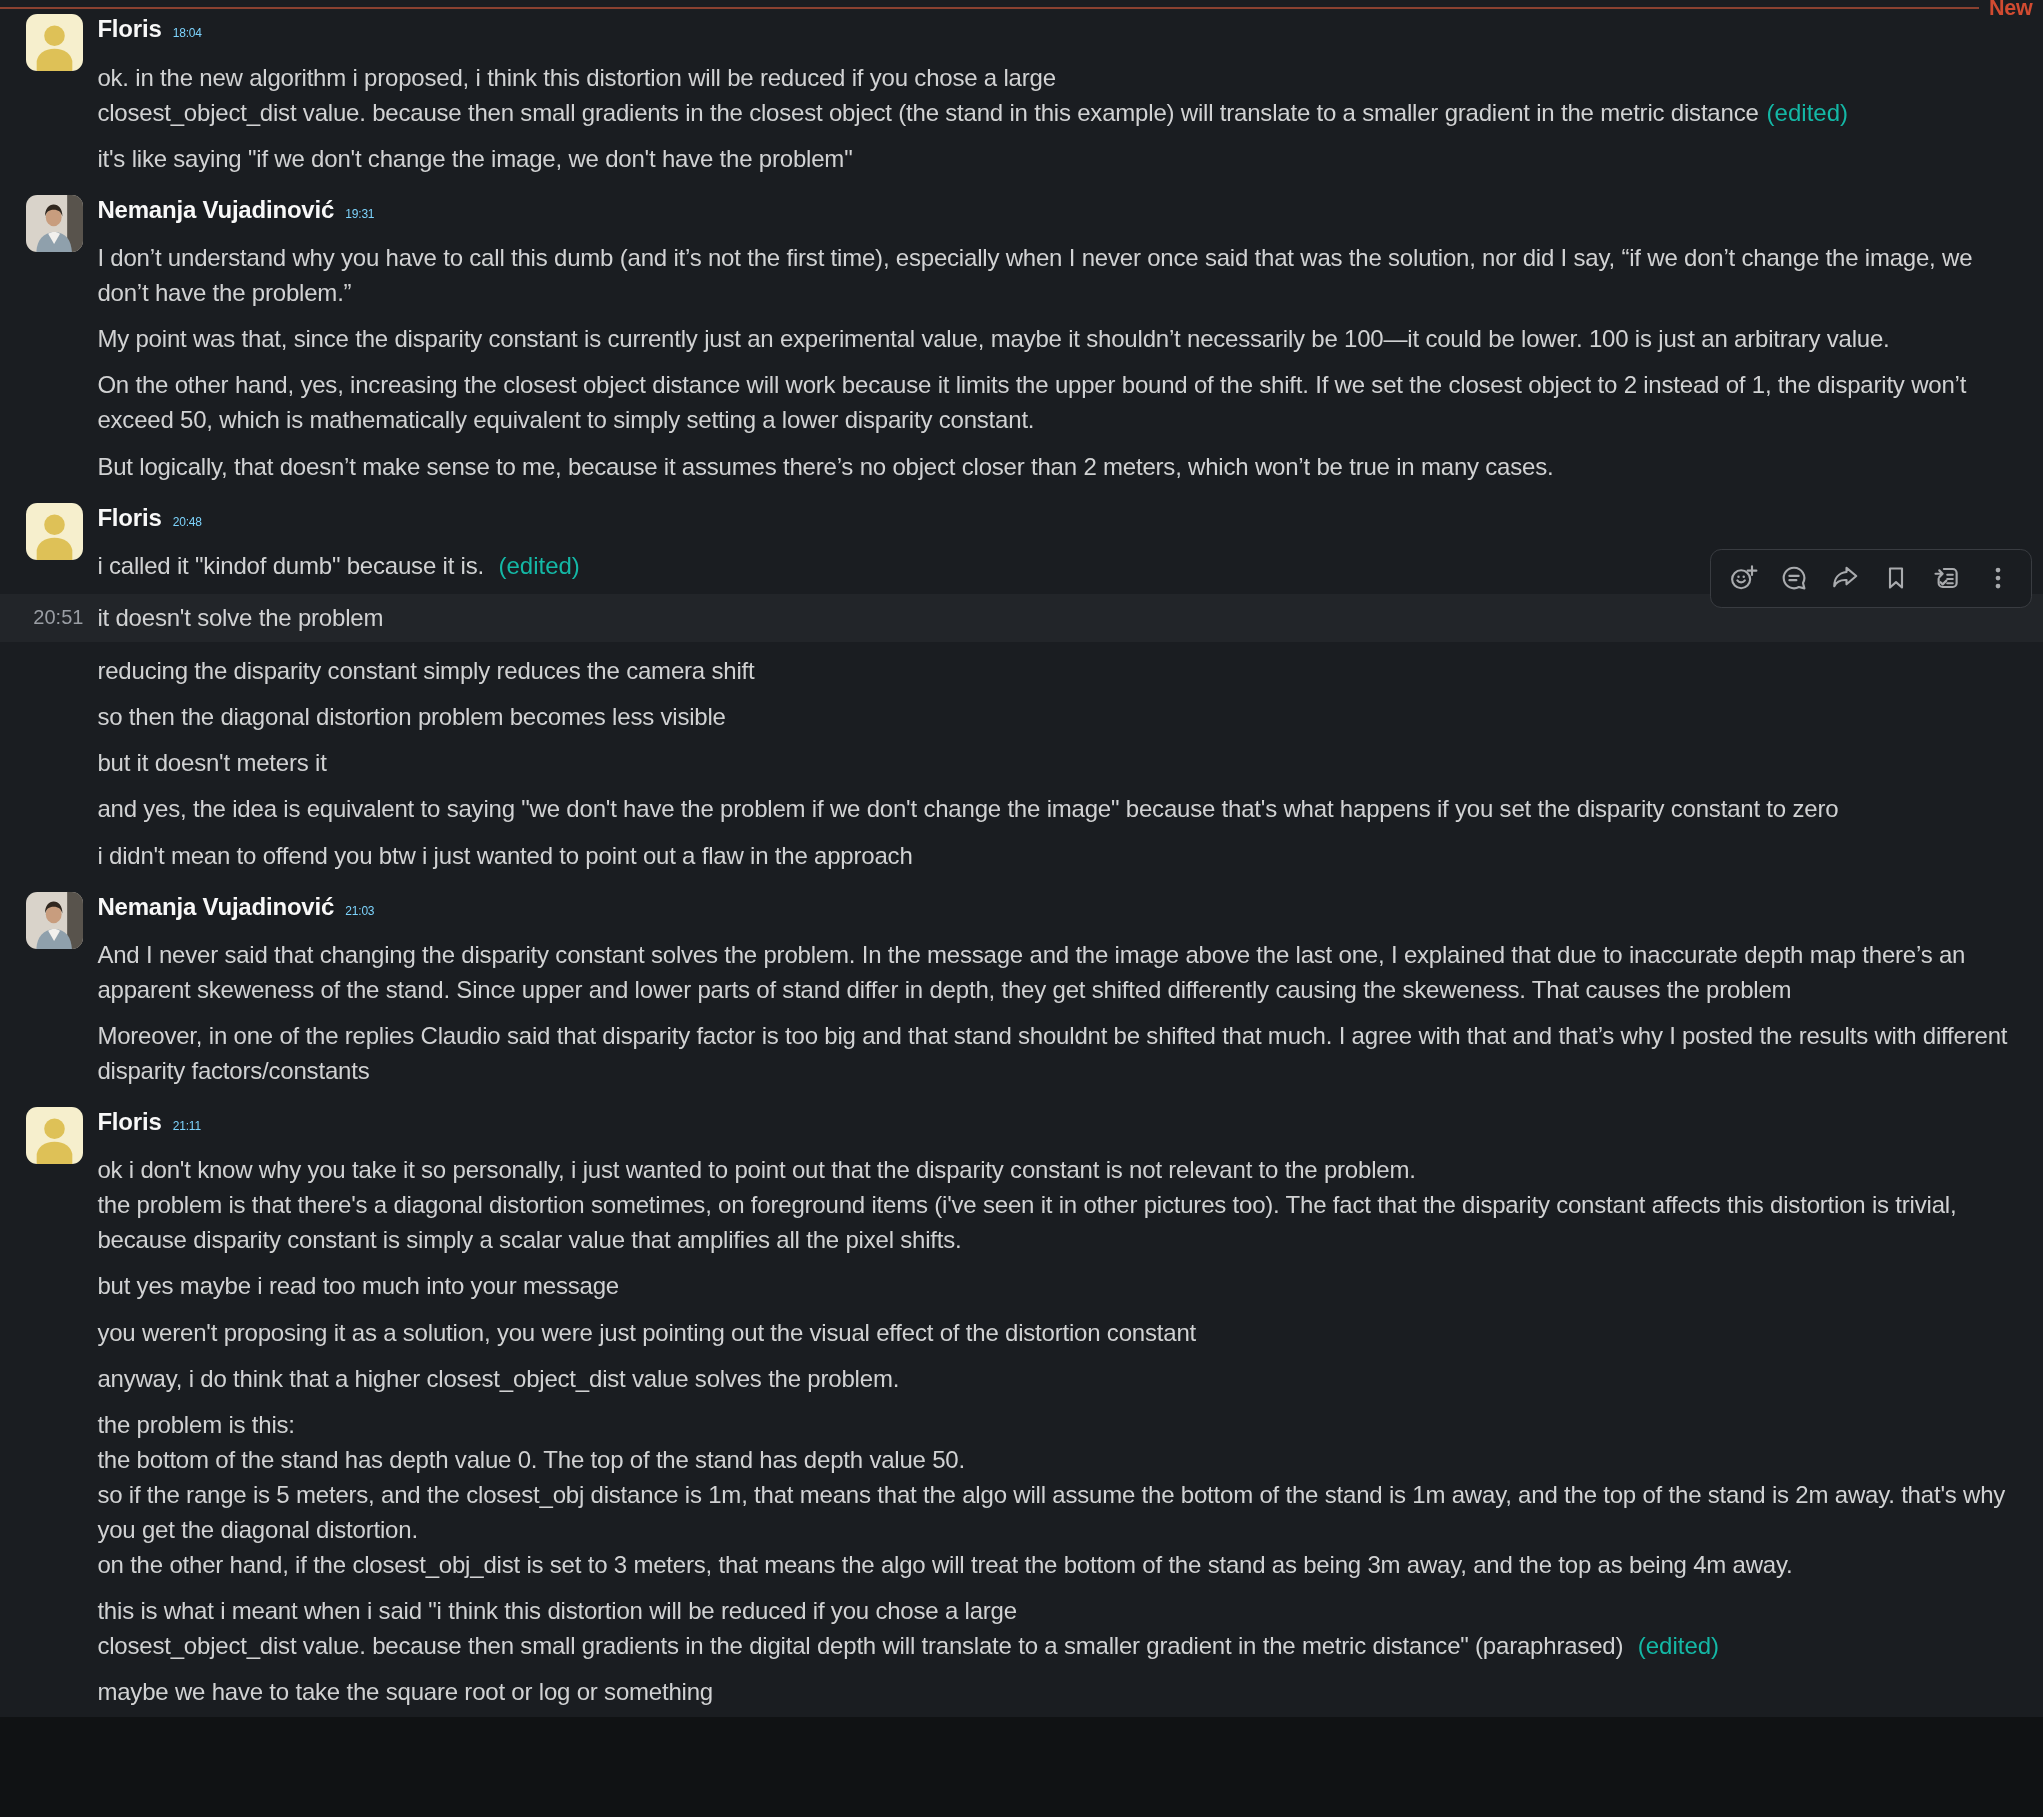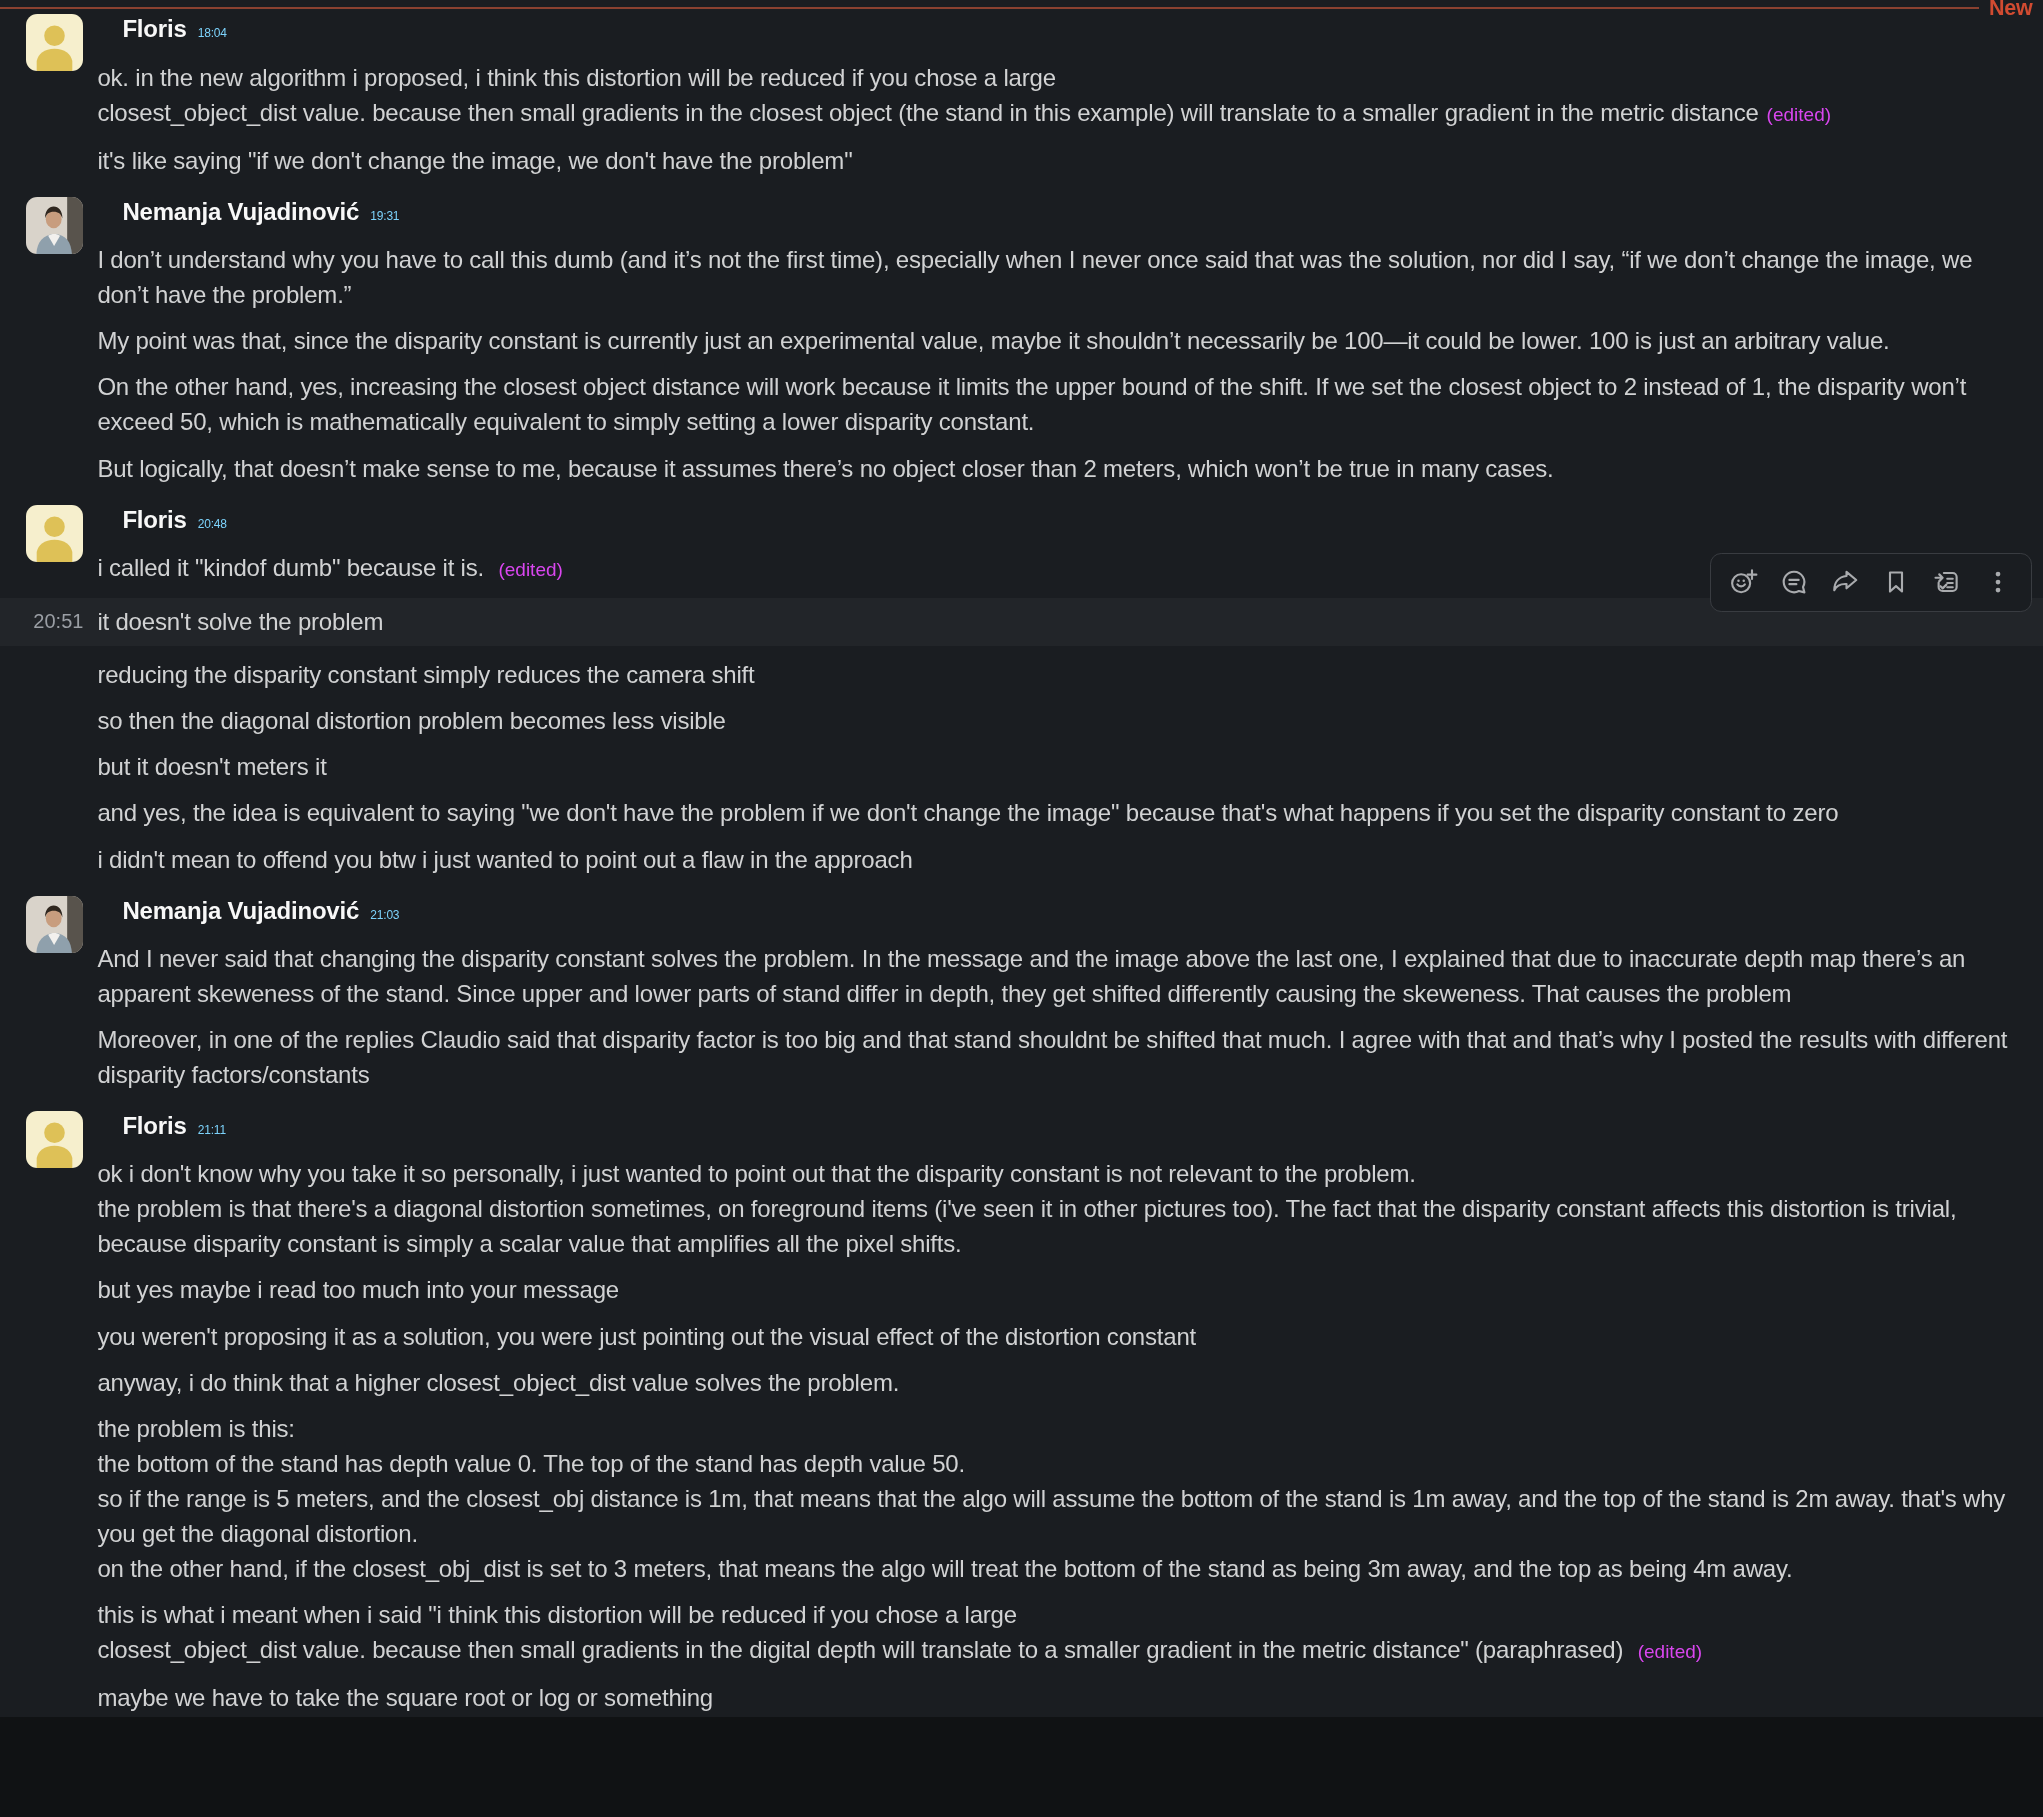--- a/index.html
+++ b/index.html
@@ -15,26 +15,26 @@
   .new-divider{position:absolute;top:0;left:0;width:100%;display:flex;align-items:flex-start;z-index:3;pointer-events:none;}
   .new-divider .dline{flex:1;height:1.6px;background:#8a4130;margin-top:7.2px;}
   .new-divider .dlabel{font-size:21.5px;line-height:1;font-weight:700;color:#d14b31;margin-left:9.6px;padding-right:10.4px;margin-top:-1.6px;}
   
   #message-list{position:relative;z-index:1;}
   .group{display:flex;margin-top:19px;padding:0 29px 0 26px;}
   .group:first-child{margin-top:14.4px;}
   .avatar{width:57px;height:57px;border-radius:11.2px;overflow:hidden;flex:none;margin-right:14.4px;cursor:pointer;}
   .avatar svg{width:100%;height:100%;display:block;}
   .content{flex:1;min-width:0;}
-  .head{line-height:29px;display:flex;align-items:baseline;margin-left:25px;}
+  .head{line-height:29px;display:flex;align-items:baseline;}
   .name{font-weight:700;font-size:24px;color:#f8f8f8;cursor:pointer;}
   .time{font-size:12px;color:#7dd3fc;margin-left:11.2px;cursor:pointer;}
   .msg{margin-top:11.2px;font-size:24px;line-height:35px;color:#d1d2d3;}
   .msg:first-of-type{margin-top:1.6px;}
-  .edited{font-size:19px;color:#d946ef;margin-left:8px;letter-spacing:0;}
+  .edited{font-size:24px;color:#14b8a6;margin-left:8px;letter-spacing:0;}
   
   .msg.hover-row{
     position:relative;
     margin-left:-98px;margin-right:-29px;
     padding:6.4px 29px 6.4px 98px;
     background:#222529;
   }
   .gutter-time{
     position:absolute;left:0;top:0;height:100%;width:84px;
     display:flex;align-items:center;justify-content:flex-end;

